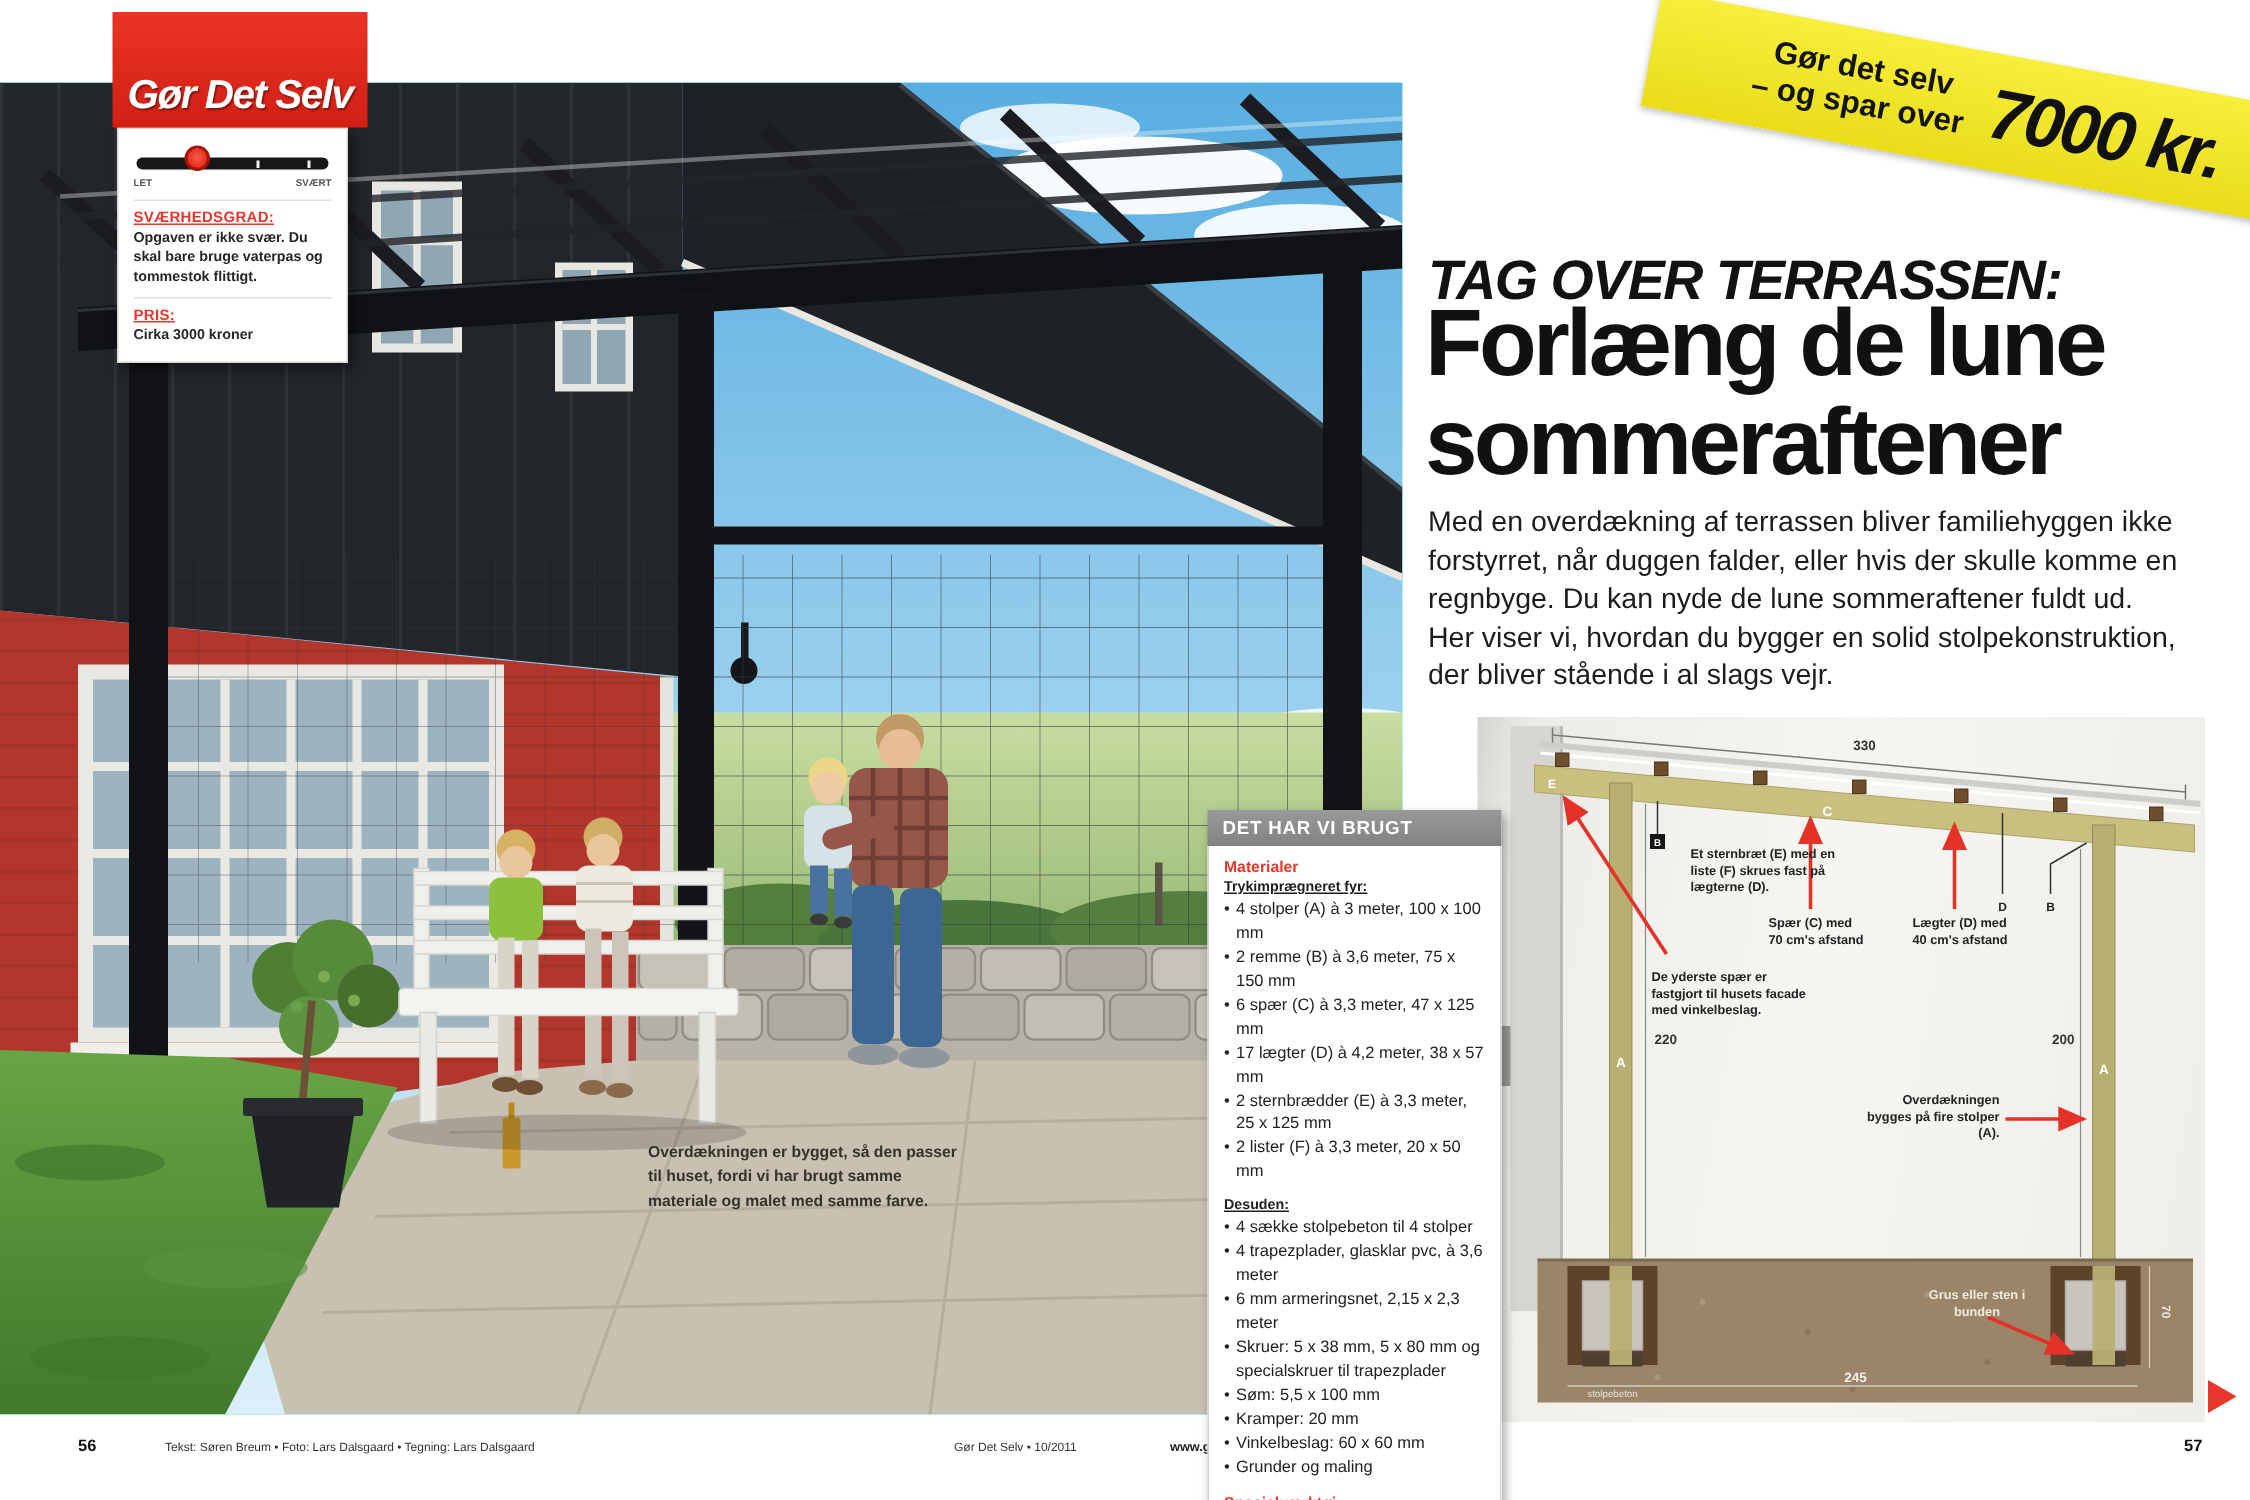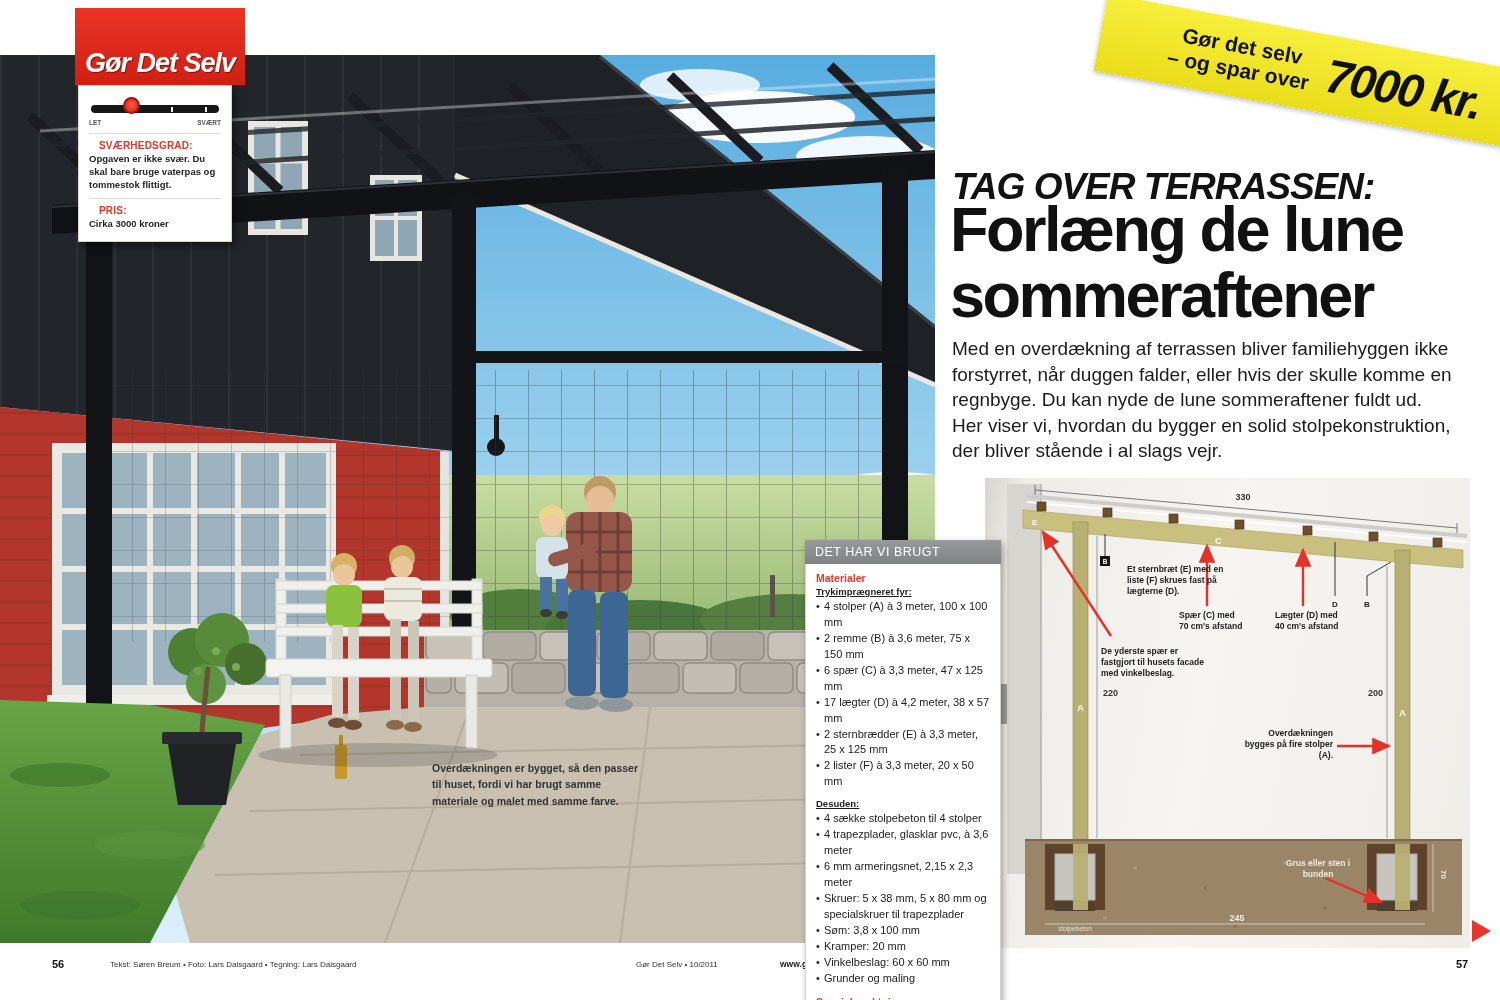--- a/index.html
+++ b/index.html
@@ -17,21 +17,21 @@
   .infobox{left:78px;top:85px;width:154px;background:#fff;border:1px solid #d8d6d0;z-index:25;
            box-shadow:3px 4px 8px rgba(0,0,0,.45);padding:9px 10px 10px;box-sizing:border-box;}
   .scalebar{position:relative;height:26px;margin-top:4px;}
   .scalebar .bar{position:absolute;left:2px;right:2px;top:6px;height:8px;background:#171717;border-radius:4px;}
   .scalebar .tick{position:absolute;top:8px;width:2px;height:5px;background:#efefef;}
   .scalebar .dot{position:absolute;top:-2px;width:13px;height:13px;border-radius:50%;
                  background:radial-gradient(circle at 50% 45%,#ff5a44,#cf1d10);border:2px solid #a81208;}
   .scalelabels{display:flex;justify-content:space-between;font-size:6.5px;font-weight:bold;color:#555;margin-top:-6px;}
   .infosec{border-top:1px solid #e0ded8;padding-top:6px;margin-top:7px;}
   .infosec:first-of-type{border-top:none;margin-top:2px;}
-  .infosec h4{margin:0 10px 2px;font-size:10px;color:#e8352a;letter-spacing:.2px;}
+  .infosec h4{margin:0 0 2px;font-size:10px;color:#e8352a;letter-spacing:.2px;text-decoration:underline;}
   .infosec p{margin:0;font-size:9.5px;line-height:1.35;font-weight:bold;color:#262626;}
 
   
   .photo{left:0;top:55px;width:935px;height:888px;overflow:hidden;z-index:1;background:#5eead4;}
   .photo-caption{position:absolute;left:432px;top:705px;width:214px;font-size:10.5px;font-weight:bold;
                  color:#33332c;line-height:1.55;z-index:5;}
 
   
   .banner{left:1108px;top:-6px;width:680px;height:78px;background:linear-gradient(#f7ef3c,#e9dc1a);
           transform:rotate(10.5deg);transform-origin:left top;z-index:40;
@@ -40,21 +40,21 @@
   .banner .small{font-size:21px;font-weight:bold;color:#14140e;line-height:1.15;text-align:center;}
   .banner .big{font-size:47px;font-weight:bold;font-style:italic;color:#111;letter-spacing:-2px;white-space:nowrap;}
 
   
   .kicker{left:952px;top:166px;font-size:37px;font-weight:bold;font-style:italic;letter-spacing:-1px;color:#121212;z-index:10;}
   .headline{left:950px;font-size:63px;font-weight:bold;letter-spacing:-2.5px;color:#111;line-height:1;z-index:10;}
   .intro{left:952px;top:336px;width:505px;font-size:19px;line-height:25.5px;color:#1c1c1c;z-index:10;}
 
   
   .matbox{left:805px;top:540px;width:196px;z-index:20;box-shadow:2px 3px 7px rgba(0,0,0,.35);}
-  .matbox .hdr{background:linear-gradient(#97999b,#808284);color:#fff;font-weight:normal;font-size:12.5px;
+  .matbox .hdr{background:linear-gradient(#97999b,#808284);color:#fff;font-weight:bold;font-size:12.5px;
                letter-spacing:.5px;padding:5px 10px;}
   .matbox .bd{background:#fff;border:1px solid #d5d3cd;border-top:none;padding:8px 10px 10px;box-sizing:border-box;}
   .mat-red{color:#e8362b;font-weight:bold;font-size:10.5px;margin:6px 0 2px;}
   .mat-red:first-child{margin-top:0;}
   .mat-bold{font-weight:bold;font-size:9.5px;margin:1px 0 2px;color:#1d1d1d;text-decoration:underline;}
   .matbox ul{list-style:none;margin:0;padding:0;}
   .matbox li{position:relative;padding-left:8px;font-size:11px;line-height:1.45;color:#222;}
   .matbox li::before{content:"•";position:absolute;left:0;top:0;}
 
   
@@ -370,21 +370,21 @@
         <li>17 lægter (D) à 4,2 meter, 38 x 57 mm</li>
         <li>2 sternbrædder (E) à 3,3 meter, 25 x 125 mm</li>
         <li>2 lister (F) à 3,3 meter, 20 x 50 mm</li>
       </ul>
       <div class="mat-bold" style="margin-top:8px;">Desuden:</div>
       <ul>
         <li>4 sække stolpebeton til 4 stolper</li>
         <li>4 trapezplader, glasklar pvc, à 3,6 meter</li>
         <li>6 mm armeringsnet, 2,15 x 2,3 meter</li>
         <li>Skruer: 5 x 38 mm, 5 x 80 mm og specialskruer til trapezplader</li>
-        <li>Søm: 3,8 x 100 mm</li>
+        <li>Søm: 5,5 x 100 mm</li>
         <li>Kramper: 20 mm</li>
         <li>Vinkelbeslag: 60 x 60 mm</li>
         <li>Grunder og maling</li>
       </ul>
       <div class="mat-red" style="margin-top:9px;">Specialværktøj</div>
       <ul>
         <li>Jordbor (kan lejes)</li>
       </ul>
     </div>
   </div>

